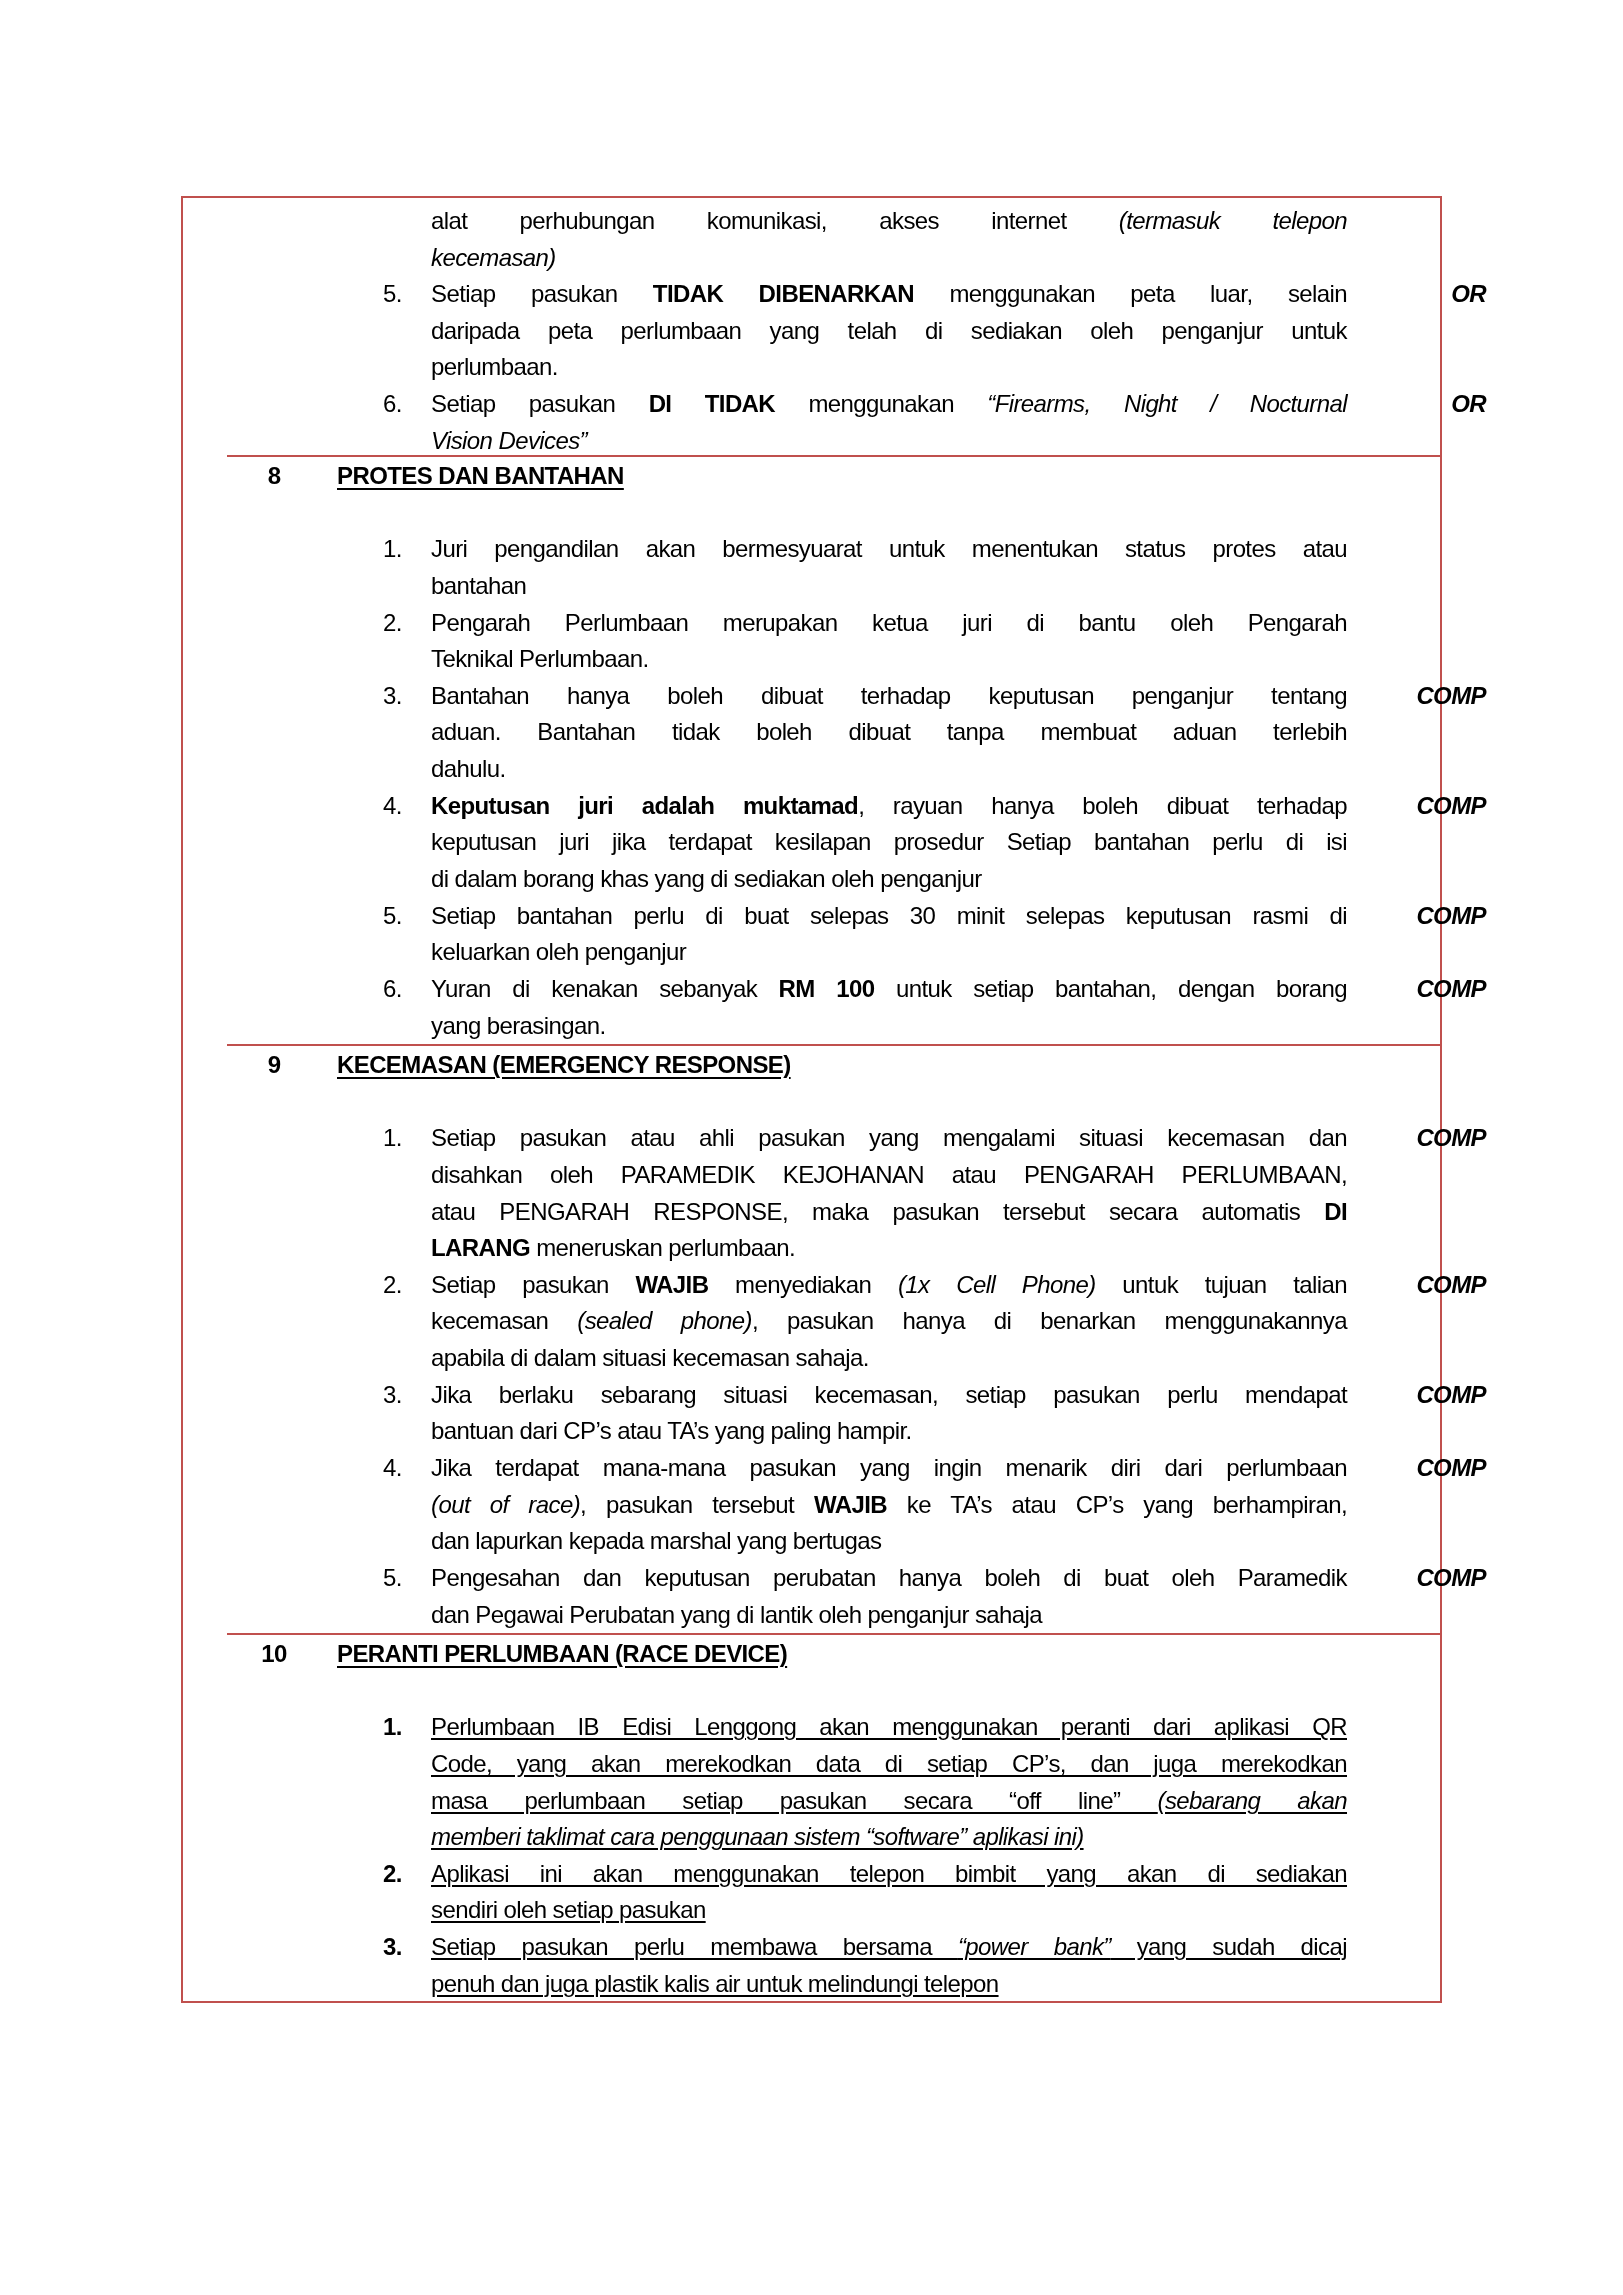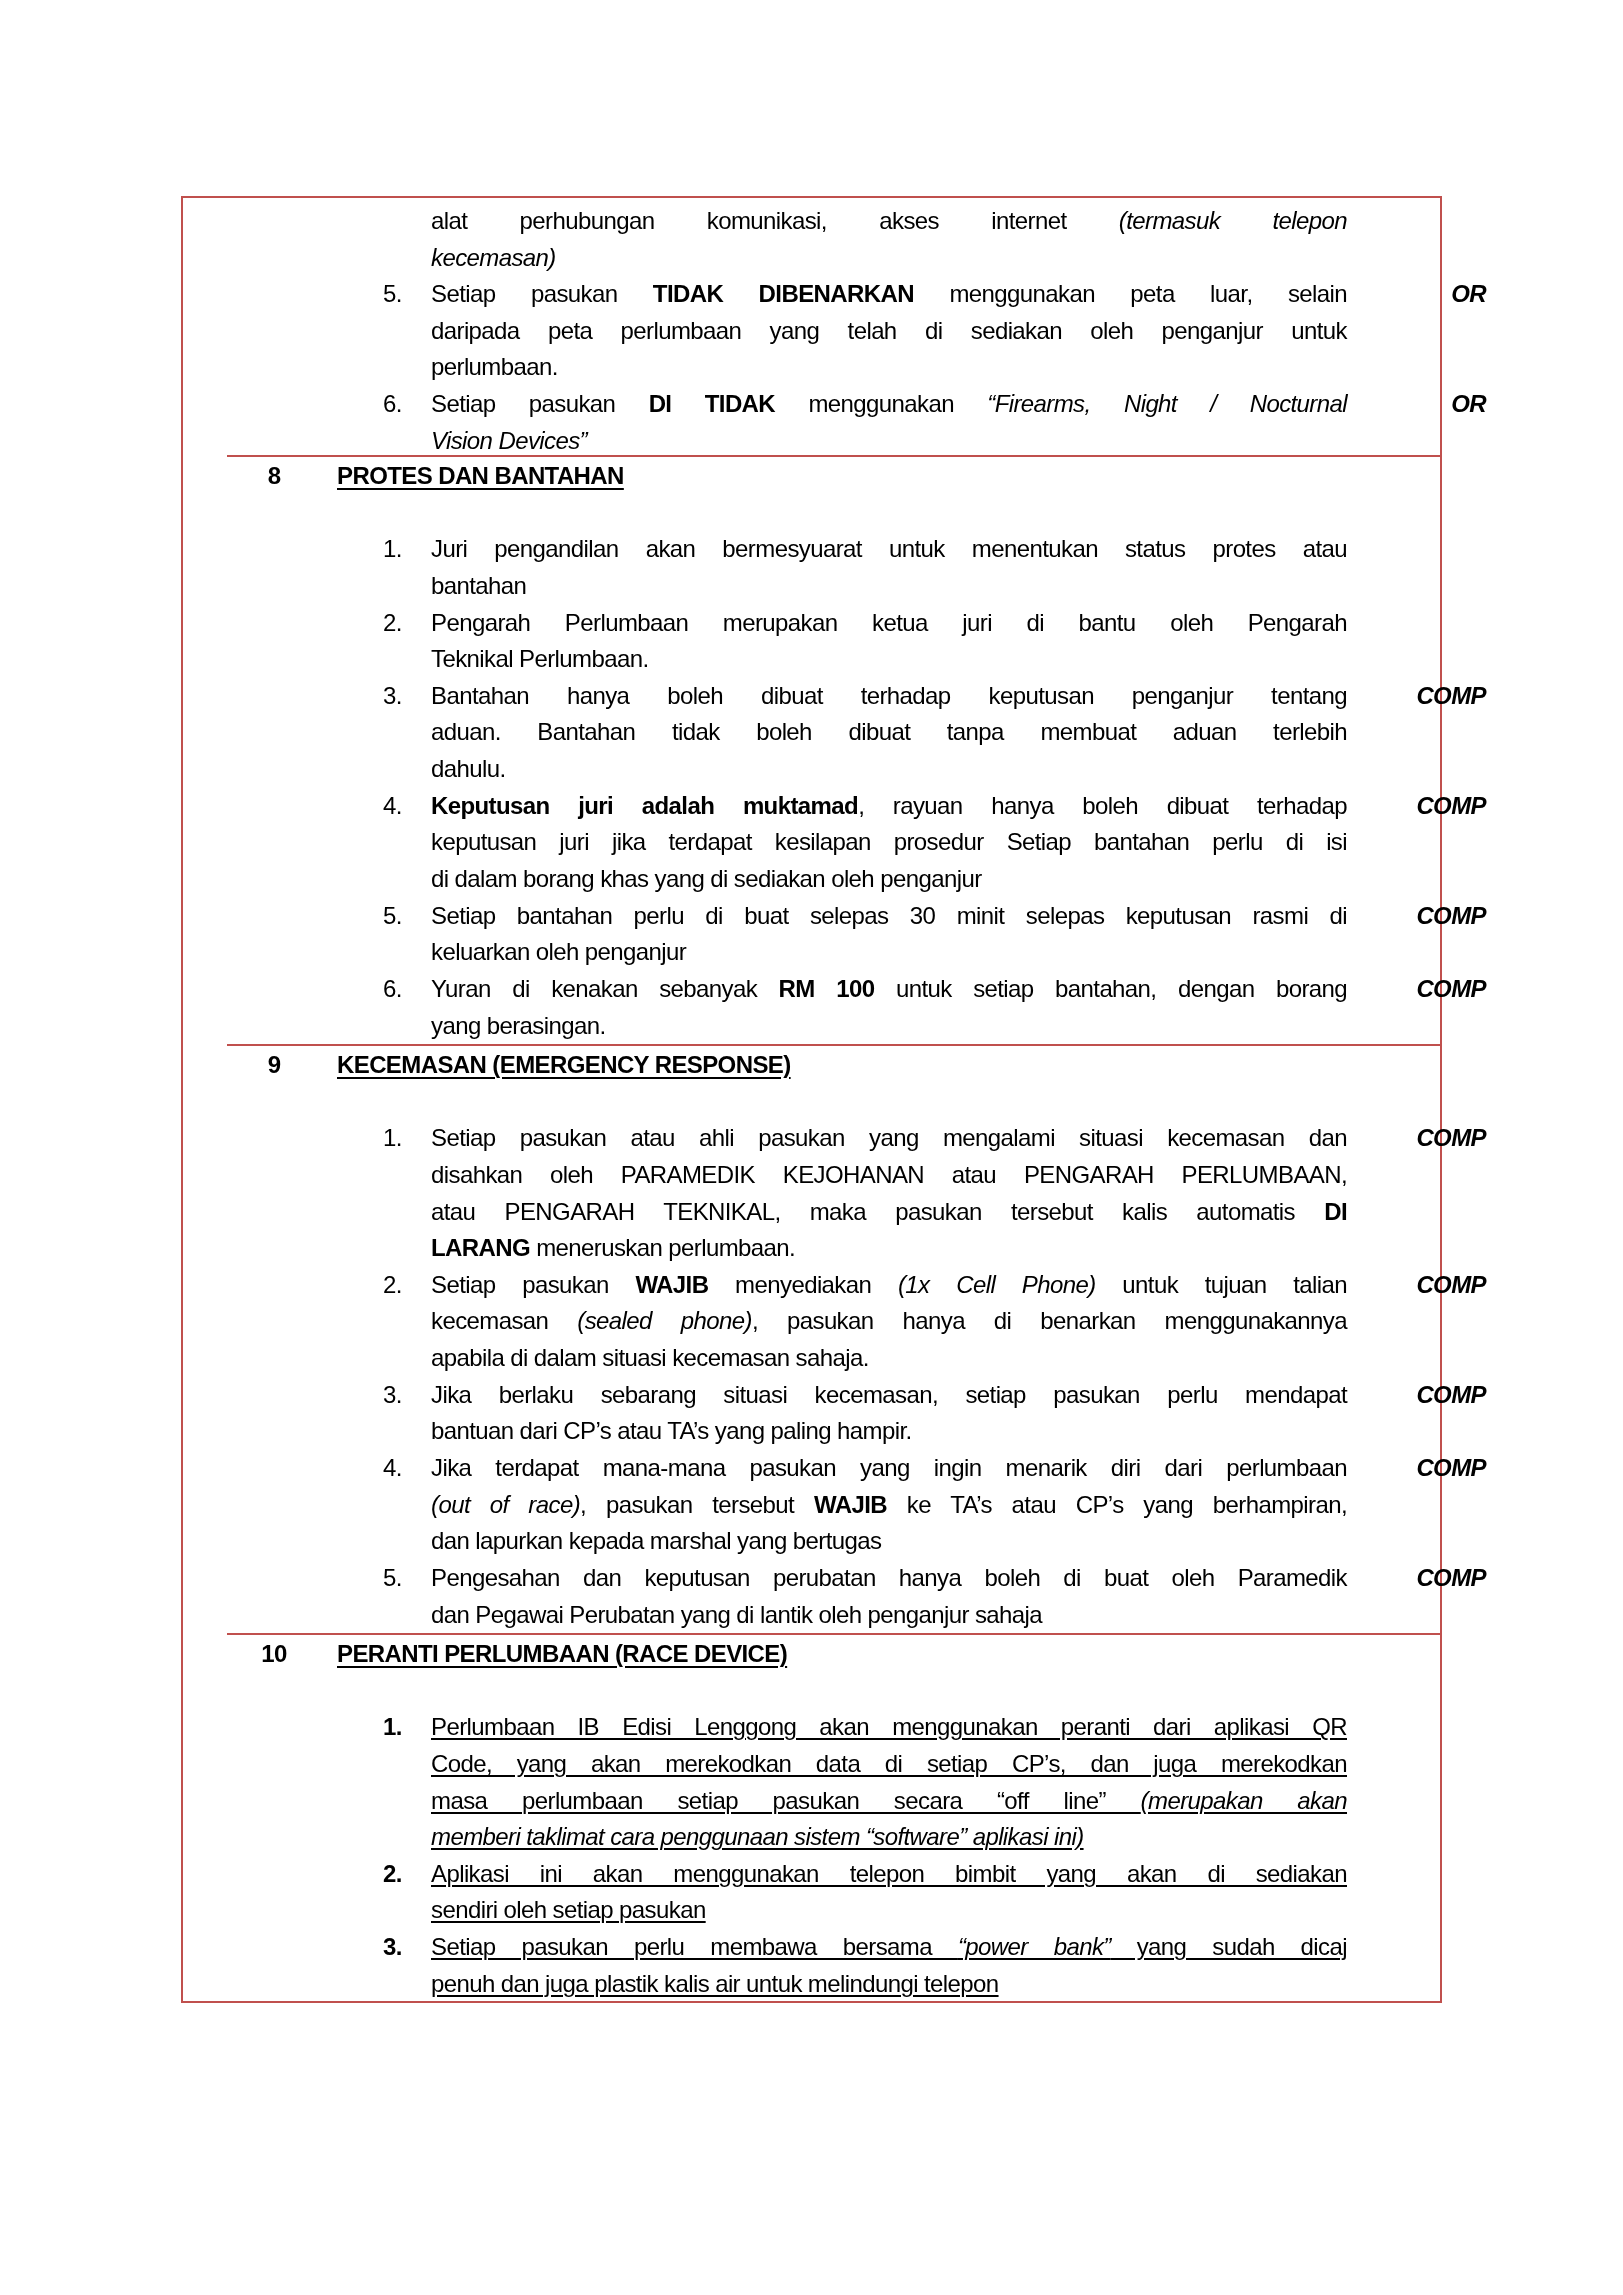--- a/index.html
+++ b/index.html
@@ -70,21 +70,21 @@
       <div class="line txt justify" style="top: 513px;"><span>Yuran di kenakan sebanyak </span><b>RM 100</b><span> untuk setiap bantahan, dengan borang</span></div>
       <div class="line txt" style="top: 550px;"><span>yang berasingan.</span></div>
     </div>
   <div class="row divided" id="row-9" style="top:846px; height:589px;">
       <div class="line num-col" style="top: 0px;">9</div>
       <div class="line heading" style="top: 0px;">KECEMASAN (EMERGENCY RESPONSE)</div>
       <div class="line lbl" style="top: 73px;">1.</div>
       <div class="line code" style="top: 73px;">COMP</div>
       <div class="line txt justify" style="top: 73px;"><span>Setiap pasukan atau ahli pasukan yang mengalami situasi kecemasan dan</span></div>
       <div class="line txt justify" style="top: 110px;"><span>disahkan oleh PARAMEDIK KEJOHANAN atau PENGARAH PERLUMBAAN,</span></div>
-      <div class="line txt justify" style="top: 147px;"><span>atau PENGARAH TEKNIKAL, maka pasukan tersebut kalis automatis </span><b>DI</b></div>
+      <div class="line txt justify" style="top: 147px;"><span>atau PENGARAH RESPONSE, maka pasukan tersebut secara automatis </span><b>DI</b></div>
       <div class="line txt" style="top: 183px;"><b>LARANG</b><span> meneruskan perlumbaan.</span></div>
       <div class="line lbl" style="top: 220px;">2.</div>
       <div class="line code" style="top: 220px;">COMP</div>
       <div class="line txt justify" style="top: 220px;"><span>Setiap pasukan </span><b>WAJIB</b><span> menyediakan </span><i>(1x Cell Phone)</i><span> untuk tujuan talian</span></div>
       <div class="line txt justify" style="top: 256px;"><span>kecemasan </span><i>(sealed phone)</i><span>, pasukan hanya di benarkan menggunakannya</span></div>
       <div class="line txt" style="top: 293px;"><span>apabila di dalam situasi kecemasan sahaja.</span></div>
       <div class="line lbl" style="top: 330px;">3.</div>
       <div class="line code" style="top: 330px;">COMP</div>
       <div class="line txt justify" style="top: 330px;"><span>Jika berlaku sebarang situasi kecemasan, setiap pasukan perlu mendapat</span></div>
       <div class="line txt" style="top: 366px;"><span>bantuan dari CP’s atau TA’s yang paling hampir.</span></div>
@@ -97,21 +97,21 @@
       <div class="line code" style="top: 513px;">COMP</div>
       <div class="line txt justify" style="top: 513px;"><span>Pengesahan dan keputusan perubatan hanya boleh di buat oleh Paramedik</span></div>
       <div class="line txt" style="top: 550px;"><span>dan Pegawai Perubatan yang di lantik oleh penganjur sahaja</span></div>
     </div>
   <div class="row divided" id="row-10" style="top:1435px; height:370px;">
       <div class="line num-col" style="top: 0px;">10</div>
       <div class="line heading" style="top: 0px;">PERANTI PERLUMBAAN (RACE DEVICE)</div>
       <div class="line lbl lblb" style="top: 73px;">1.</div>
       <div class="line txt justify" style="top: 73px;"><span class="u"><span>Perlumbaan IB Edisi Lenggong akan menggunakan peranti dari aplikasi QR</span></span></div>
       <div class="line txt justify" style="top: 110px;"><span class="u"><span>Code, yang akan merekodkan data di setiap CP’s, dan juga merekodkan</span></span></div>
-      <div class="line txt justify" style="top: 147px;"><span class="u"><span>masa perlumbaan setiap pasukan secara “off line” </span><i>(merupakan akan</i></span></div>
+      <div class="line txt justify" style="top: 147px;"><span class="u"><span>masa perlumbaan setiap pasukan secara “off line” </span><i>(sebarang akan</i></span></div>
       <div class="line txt" style="top: 183px;"><span class="u"><i>memberi taklimat cara penggunaan sistem “software” aplikasi ini)</i></span></div>
       <div class="line lbl lblb" style="top: 220px;">2.</div>
       <div class="line txt justify" style="top: 220px;"><span class="u"><span>Aplikasi ini akan menggunakan telepon bimbit yang akan di sediakan</span></span></div>
       <div class="line txt" style="top: 256px;"><span class="u"><span>sendiri oleh setiap pasukan</span></span></div>
       <div class="line lbl lblb" style="top: 293px;">3.</div>
       <div class="line txt justify" style="top: 293px;"><span class="u"><span>Setiap pasukan perlu membawa bersama </span><i>“power bank”</i><span> yang sudah dicaj</span></span></div>
       <div class="line txt" style="top: 330px;"><span class="u"><span>penuh dan juga plastik kalis air untuk melindungi telepon</span></span></div>
     </div>
 </div>
 

